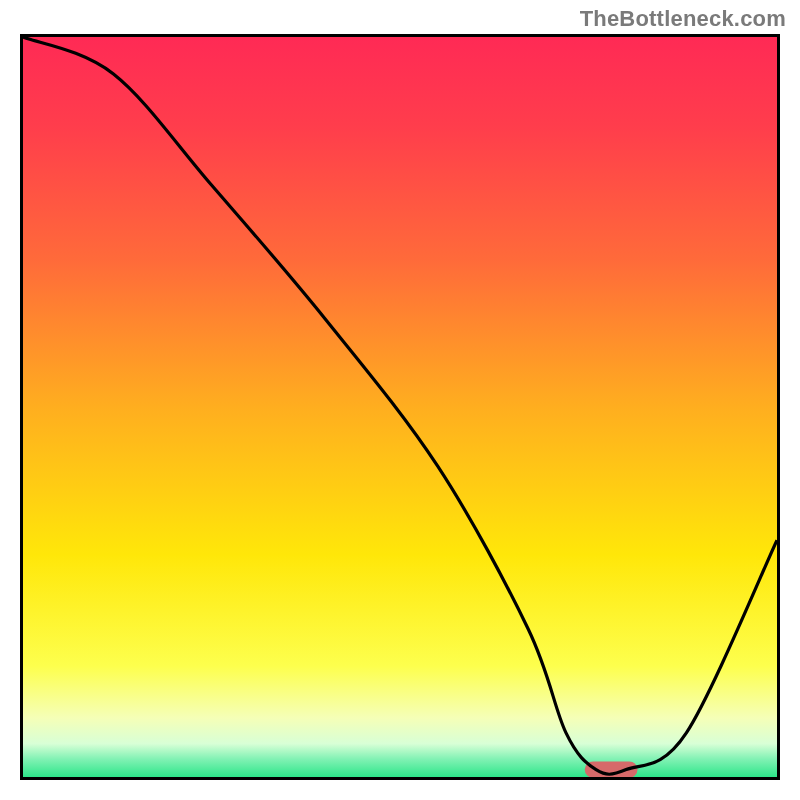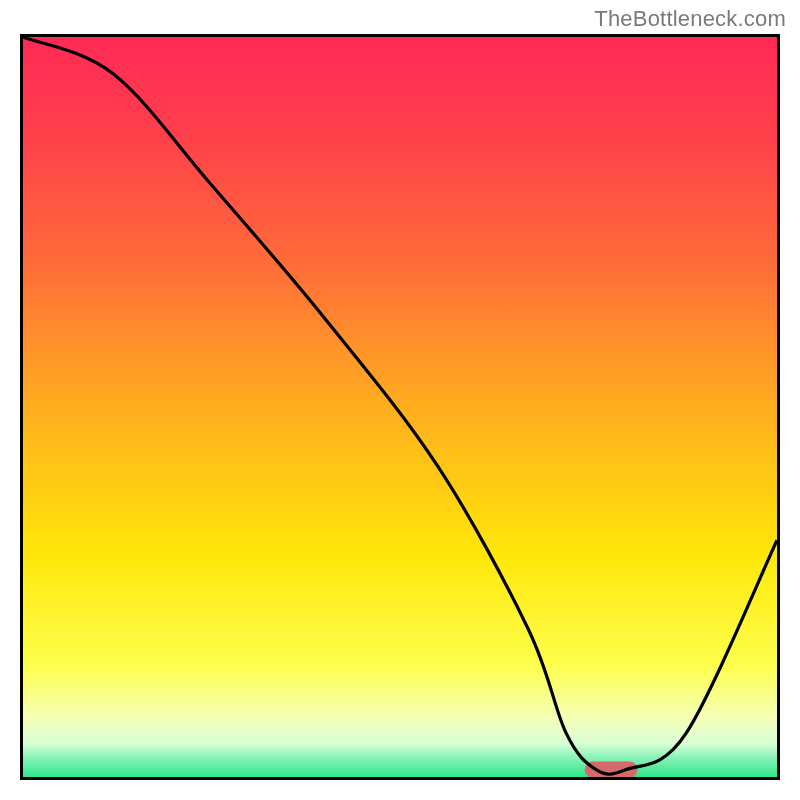--- a/index.html
+++ b/index.html
@@ -11,21 +11,21 @@
   .container {
     width: 800px;
     height: 800px;
     position: relative;
   }
   .watermark {
     position: absolute;
     top: 6px;
     right: 14px;
     font-size: 22px;
-    font-weight: 400;
+    font-weight: 700;
     color: #7a7a7a;
     z-index: 10;
     letter-spacing: 0.2px;
   }
   .plot-frame {
     position: absolute;
     left: 20px;
     top: 34px;
     width: 760px;
     height: 746px;

